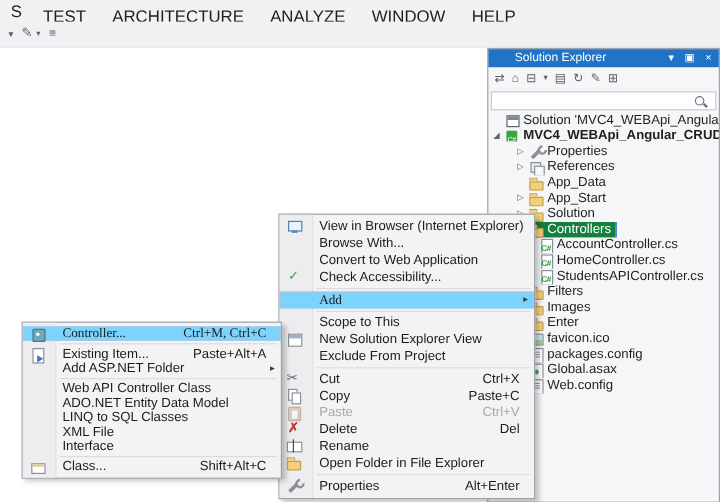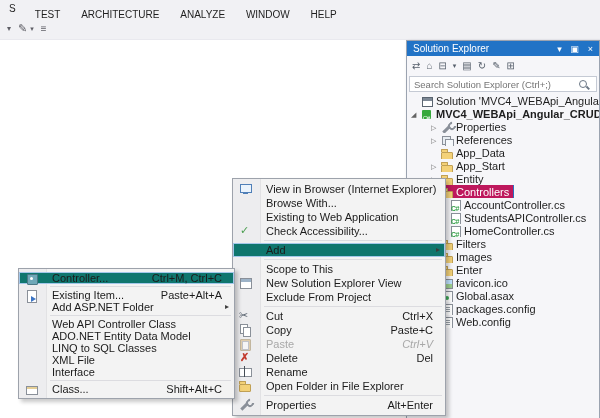--- a/index.html
+++ b/index.html
@@ -1,19 +1,19 @@
 <!DOCTYPE html>
 <html><head>
 <meta charset="utf-8">
 <style>
   html,body{margin:0;padding:0;width:600px;height:418px;overflow:hidden;
     background:#ffffff;font-family:"Liberation Sans",sans-serif;-webkit-user-select:none;}
   
   .menubar{position:absolute;left:0;top:0;right:0;height:18px;background:#f1f1f4;
-    font-size:10px;color:#1e1e1e;white-space:nowrap;}
+    font-size:14px;color:#1e1e1e;white-space:nowrap;}
   .menubar .mitem{display:inline-block;line-height:18px;padding:0 9px;}
   .menubar .clip{display:inline-block;width:5px;overflow:hidden;line-height:18px;}
   .quickbar{position:absolute;left:0;top:18px;right:0;height:21px;background:#f1f1f4;
     border-bottom:1px solid #e9e9ee;display:flex;align-items:center;gap:7px;padding-left:7px;}
   .qicon{color:#5f5f66;font-size:10px;line-height:1;}
   
   .ic{display:inline-block;width:13px;height:13px;position:relative;vertical-align:middle;}
   .ic-folder::before{content:'';position:absolute;left:0;top:5px;width:10px;height:6px;
     background:#f3d178;border:1px solid #c0a055;border-radius:1px;}
   .ic-folder::after{content:'';position:absolute;left:0;top:2px;width:5px;height:2px;
@@ -71,51 +71,51 @@
   .ic-star::before{content:'*';position:absolute;left:2px;top:-2px;font-size:14px;color:#dfa92c;}
   .ic-pagearrow::after{content:'';position:absolute;left:6px;top:7px;width:0;height:0;
     border-top:3px solid transparent;border-bottom:3px solid transparent;border-left:5px solid #3b74c4;}
   .ic-class::before{content:'';position:absolute;left:1px;top:3px;width:10px;height:7px;
     border:1px solid #8a9099;background:#fff;}
   .ic-class::after{content:'';position:absolute;left:2px;top:4px;width:10px;height:2px;background:#e5cf96;}
   
   .se{position:absolute;left:406px;top:40px;width:192px;height:377px;background:#f6f6f9;
     border:1px solid #9ba3b0;box-shadow:2px 2px 4px rgba(0,0,0,0.18);z-index:10;}
   .se-title{height:15px;background:#2173c6;color:#fff;font-size:10px;line-height:15px;
-    padding-left:6px;position:relative;white-space:nowrap;}
+    padding-left:22px;position:relative;white-space:nowrap;}
   .se-title .ticons{position:absolute;right:3px;top:0;}
   .se-title .ticons span{display:inline-block;padding:0 3px;font-size:9px;color:#fff;cursor:default;}
   .se-toolbar{height:19px;display:flex;align-items:center;gap:6px;padding-left:5px;
     border-bottom:1px solid #eceცef;}
   .se-toolbar .tbi{color:#57606c;font-size:10px;line-height:1;}
   .se-search{margin:1px 2px 2px 2px;height:14px;background:#fff;border:1px solid #c5cad4;position:relative;}
   .se-search input{position:absolute;left:0;top:0;width:calc(100% - 22px);height:100%;border:0;
     outline:none;background:transparent;font-family:inherit;font-size:9.5px;color:#8a8a8a;padding:0 0 0 4px;}
   .mag{position:absolute;right:9px;top:3px;width:6px;height:6px;border:1.5px solid #6b7786;border-radius:50%;}
   .mag::after{content:'';position:absolute;left:5.5px;top:6px;width:4px;height:1.5px;
     background:#6b7786;transform:rotate(45deg);}
   .se-tree{font-size:11px;color:#1e1e1e;overflow:hidden;}
   .trow{height:13px;line-height:13px;white-space:nowrap;overflow:hidden;}
   .lv0{padding-left:4px;} .lv1{padding-left:24px;} .lv2{padding-left:32px;}
   .exp{display:inline-block;width:10px;font-size:7px;color:#646464;vertical-align:middle;}
   .exp-c::before{content:'\25B7';} .exp-e::before{content:'\25E2';} .exp-n::before{content:'';}
   .tlabel{vertical-align:middle;padding-left:2px;}
   .bold{font-weight:bold;}
-  .selwrap{background:#be185d;outline:1px solid #2a6fc0;color:#fff;padding-right:4px;display:inline-block;height:13px;}
+  .selwrap{background:#15803d;outline:1px solid #2a6fc0;color:#fff;padding-right:4px;display:inline-block;height:13px;}
   
   .menu{position:absolute;background:#f3f3f3;border:1px solid #9da2ab;
     box-shadow:3px 3px 4px rgba(0,0,0,0.22);font-size:11px;color:#1b1b1b;padding:3px 0;}
   .menu .strip{position:absolute;left:0;top:0;bottom:0;width:27px;background:#ededef;
     border-right:1px solid #e2e2e4;}
   .mi{position:relative;height:14px;line-height:14px;padding-left:33px;padding-right:10px;white-space:nowrap;}
   .sub .mi{height:12px;line-height:12px;}
   .mi .ic{position:absolute;left:6px;top:0;}
   .mi .sc{position:absolute;right:12px;top:0;color:#1b1b1b;}
-  .mi.hl{background:#0f766e;outline:1px solid #a3c7ea;outline-offset:-1px;}
-  .mi.dis{color:#a8a8a8;} .mi.dis .ic{opacity:0.45;} .mi.dis .sc{color:#a8a8a8;font-style:italic;}
+  .mi.hl{background:#7dd3fc;outline:1px solid #a3c7ea;outline-offset:-1px;font-family:Liberation Serif, serif;}
+  .mi.dis{color:#a8a8a8;} .mi.dis .ic{opacity:0.45;} .mi.dis .sc{color:#a8a8a8;}
   .sub-arrow{position:absolute;right:5px;top:0;font-size:8px;color:#3c3c3c;}
   .sub-arrow::before{content:'\25B8';}
   .msep{height:1px;background:#dcdce0;margin:2px 3px 2px 31px;}
   .ctx{left:232px;top:178px;width:212px;z-index:30;}
   .sub{left:18px;top:268px;width:215px;z-index:40;}
 </style>
 </head>
 <body>
 
 <div class="menubar">
@@ -147,21 +147,20 @@
     <span class="tbi">⇄</span>
     <span class="tbi">⌂</span>
     <span class="tbi">⊟</span>
     <span class="tbi" style="font-size:7px">▾</span>
     <span class="tbi">▤</span>
     <span class="tbi">↻</span>
     <span class="tbi">✎</span>
     <span class="tbi">⊞</span>
   </div>
   <div class="se-search">
-    <input placeholder="Search Solution Explorer (Ctrl+;)" style="">
     <span class="mag"></span>
   </div>
   <div class="se-tree">
     <div class="trow lv0">
       <span class="exp exp-n"></span><span class="ic ic-sol"></span><span class="tlabel">Solution 'MVC4_WEBApi_Angular_CRUD' (1 proje</span>
     </div>
     <div class="trow lv0">
       <span class="exp exp-e"></span><span class="ic ic-proj"></span><span class="tlabel bold">MVC4_WEBApi_Angular_CRUD</span>
     </div>
     <div class="trow lv1">
@@ -170,69 +169,69 @@
     <div class="trow lv1">
       <span class="exp exp-c"></span><span class="ic ic-ref"></span><span class="tlabel">References</span>
     </div>
     <div class="trow lv1">
       <span class="exp exp-n"></span><span class="ic ic-folder"></span><span class="tlabel">App_Data</span>
     </div>
     <div class="trow lv1">
       <span class="exp exp-c"></span><span class="ic ic-folder"></span><span class="tlabel">App_Start</span>
     </div>
     <div class="trow lv1">
-      <span class="exp exp-c"></span><span class="ic ic-folder"></span><span class="tlabel">Entity</span>
+      <span class="exp exp-c"></span><span class="ic ic-folder"></span><span class="tlabel">Solution</span>
     </div>
     <div class="trow lv1">
       <span class="exp exp-e"></span><span class="selwrap"><span class="ic ic-folder"></span><span class="tlabel">Controllers</span></span>
     </div>
     <div class="trow lv2">
       <span class="exp exp-n"></span><span class="ic ic-page ic-cs"></span><span class="tlabel">AccountController.cs</span>
     </div>
     <div class="trow lv2">
+      <span class="exp exp-n"></span><span class="ic ic-page ic-cs"></span><span class="tlabel">HomeController.cs</span>
+    </div>
+    <div class="trow lv2">
       <span class="exp exp-n"></span><span class="ic ic-page ic-cs"></span><span class="tlabel">StudentsAPIController.cs</span>
     </div>
-    <div class="trow lv2">
-      <span class="exp exp-n"></span><span class="ic ic-page ic-cs"></span><span class="tlabel">HomeController.cs</span>
-    </div>
     <div class="trow lv1">
       <span class="exp exp-c"></span><span class="ic ic-folder"></span><span class="tlabel">Filters</span>
     </div>
     <div class="trow lv1">
       <span class="exp exp-c"></span><span class="ic ic-folder"></span><span class="tlabel">Images</span>
     </div>
     <div class="trow lv1">
       <span class="exp exp-c"></span><span class="ic ic-folder"></span><span class="tlabel">Enter</span>
     </div>
     <div class="trow lv1">
       <span class="exp exp-n"></span><span class="ic ic-image"></span><span class="tlabel">favicon.ico</span>
     </div>
     <div class="trow lv1">
+      <span class="exp exp-n"></span><span class="ic ic-page ic-config"></span><span class="tlabel">packages.config</span>
+    </div>
+    <div class="trow lv1">
       <span class="exp exp-c"></span><span class="ic ic-page ic-asax"></span><span class="tlabel">Global.asax</span>
-    </div>
-    <div class="trow lv1">
-      <span class="exp exp-n"></span><span class="ic ic-page ic-config"></span><span class="tlabel">packages.config</span>
     </div>
     <div class="trow lv1">
       <span class="exp exp-c"></span><span class="ic ic-page ic-config"></span><span class="tlabel">Web.config</span>
     </div>
   </div>
 </div>
 
 <div class="menu ctx">
   <div class="strip"></div>
   <div class="mi">
     <span class="ic ic-monitor"></span>
     <span>View in Browser (Internet Explorer)</span>
   </div>
   <div class="mi">
     <span>Browse With...</span>
   </div>
   <div class="mi">
-    <span>Existing to Web Application</span>
+    <span>Convert to Web Application</span>
   </div>
   <div class="mi">
     <span class="ic ic-check"></span>
     <span>Check Accessibility...</span>
   </div>
   <div class="msep"></div>
   <div class="mi hl">
     <span>Add</span>
     <span class="sub-arrow"></span>
   </div>

